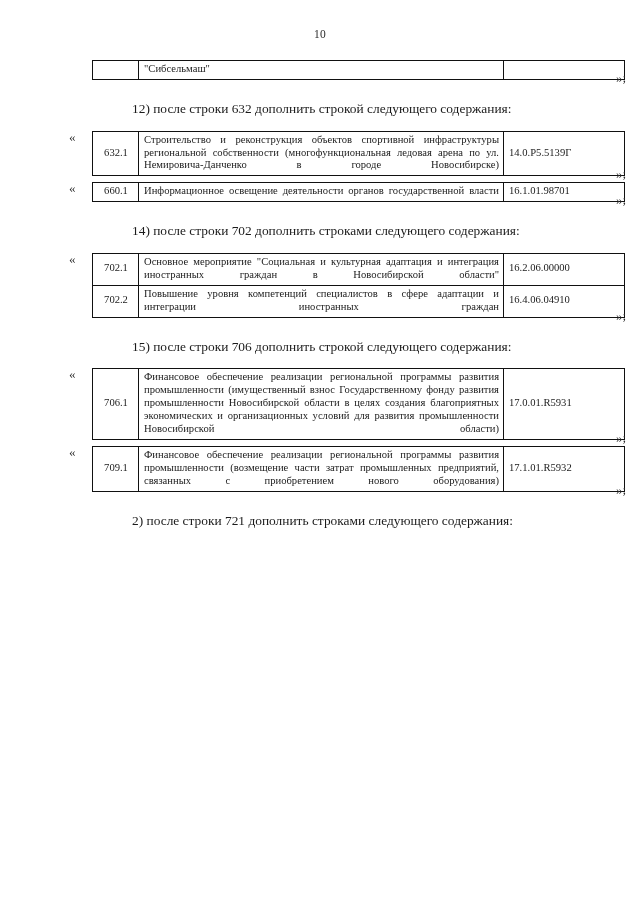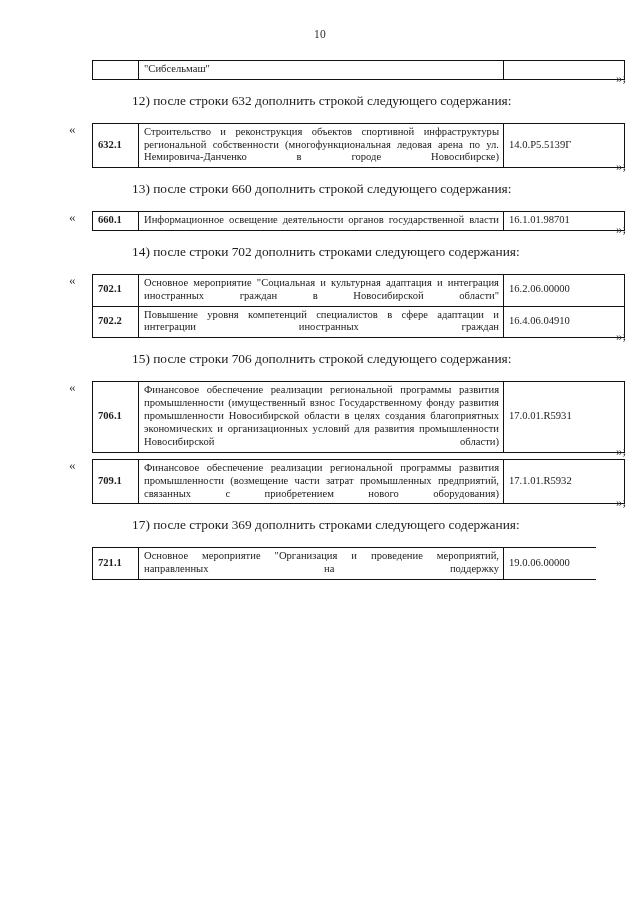--- a/index.html
+++ b/index.html
@@ -42,21 +42,21 @@
     top: 60px;
     left: 92px;
     width: 504px;
   }
 
   
   .para {
     font-size: 13.4px;
     line-height: 1.32;
     text-indent: 40px;
-    margin: 12px 0 13px 0;
+    margin: 20px 0 13px 0;
     color: #1b1b1b;
     white-space: nowrap;
   }
 
   
   .block {
     position: relative;
     margin: 0 0 6px 0;
   }
   .guill-open {
@@ -86,25 +86,24 @@
   table.doc-table td {
     border: 1px solid #111111;
     padding: 2px 4px 3px 5px;
     font-size: 10.6px;
     line-height: 1.22;
     vertical-align: middle;
     color: #1b1b1b;
   }
   td.c-num {
     width: 36px;
-    text-align: left;
+    text-align: center;
     font-size: 11px;
     padding-left: 2px;
     padding-right: 2px;
-    font-weight: bold;
   }
   td.c-name {
     width: 355px;
     text-align: justify;
     text-align-last: left;
     hyphens: none;
   }
   td.c-code {
     width: 111px;
     text-align: left;
@@ -156,21 +155,20 @@
         <tbody>
             <tr>
           <td class="c-num">632.1</td>
           <td class="c-name justify-all">Строительство и реконструкция объектов спортивной инфраструктуры региональной собственности (многофункциональная ледовая арена по ул. Немировича-Данченко в городе Новосибирске)</td>
           <td class="c-code">14.0.Р5.5139Г</td>
         </tr>
       </tbody>
         </table>
     </div>
 
-    <p class="para">13) после строки 660 дополнить строкой следующего содержания:</p>
 
     <div class="block">
       <span class="guill-open">«</span>
       <span class="guill-close">»;</span>
       <table class="doc-table">
         <tbody>
             <tr>
           <td class="c-num">660.1</td>
           <td class="c-name justify-all">Информационное освещение деятельности органов государственной власти</td>
           <td class="c-code">16.1.01.98701</td>
@@ -224,29 +222,17 @@
         <tbody>
             <tr>
           <td class="c-num">709.1</td>
           <td class="c-name justify-all">Финансовое обеспечение реализации региональной программы развития промышленности (возмещение части затрат промышленных предприятий, связанных с приобретением нового оборудования)</td>
           <td class="c-code">17.1.01.R5932</td>
         </tr>
       </tbody>
         </table>
     </div>
 
-    <p class="para">17) после строки 369 дополнить строками следующего содержания:</p>
-
-    <div class="block clipped">
-
-      <table class="doc-table">
-        <tbody>
-            <tr>
-          <td class="c-num">721.1</td>
-          <td class="c-name justify-all">Основное мероприятие "Организация и проведение мероприятий, направленных на поддержку</td>
-          <td class="c-code">19.0.06.00000</td>
-        </tr>
-      </tbody>
-        </table>
-    </div>
+    <p class="para">2) после строки 721 дополнить строками следующего содержания:</p>
+
 
   </div>
 </div>
 
 </body></html>

